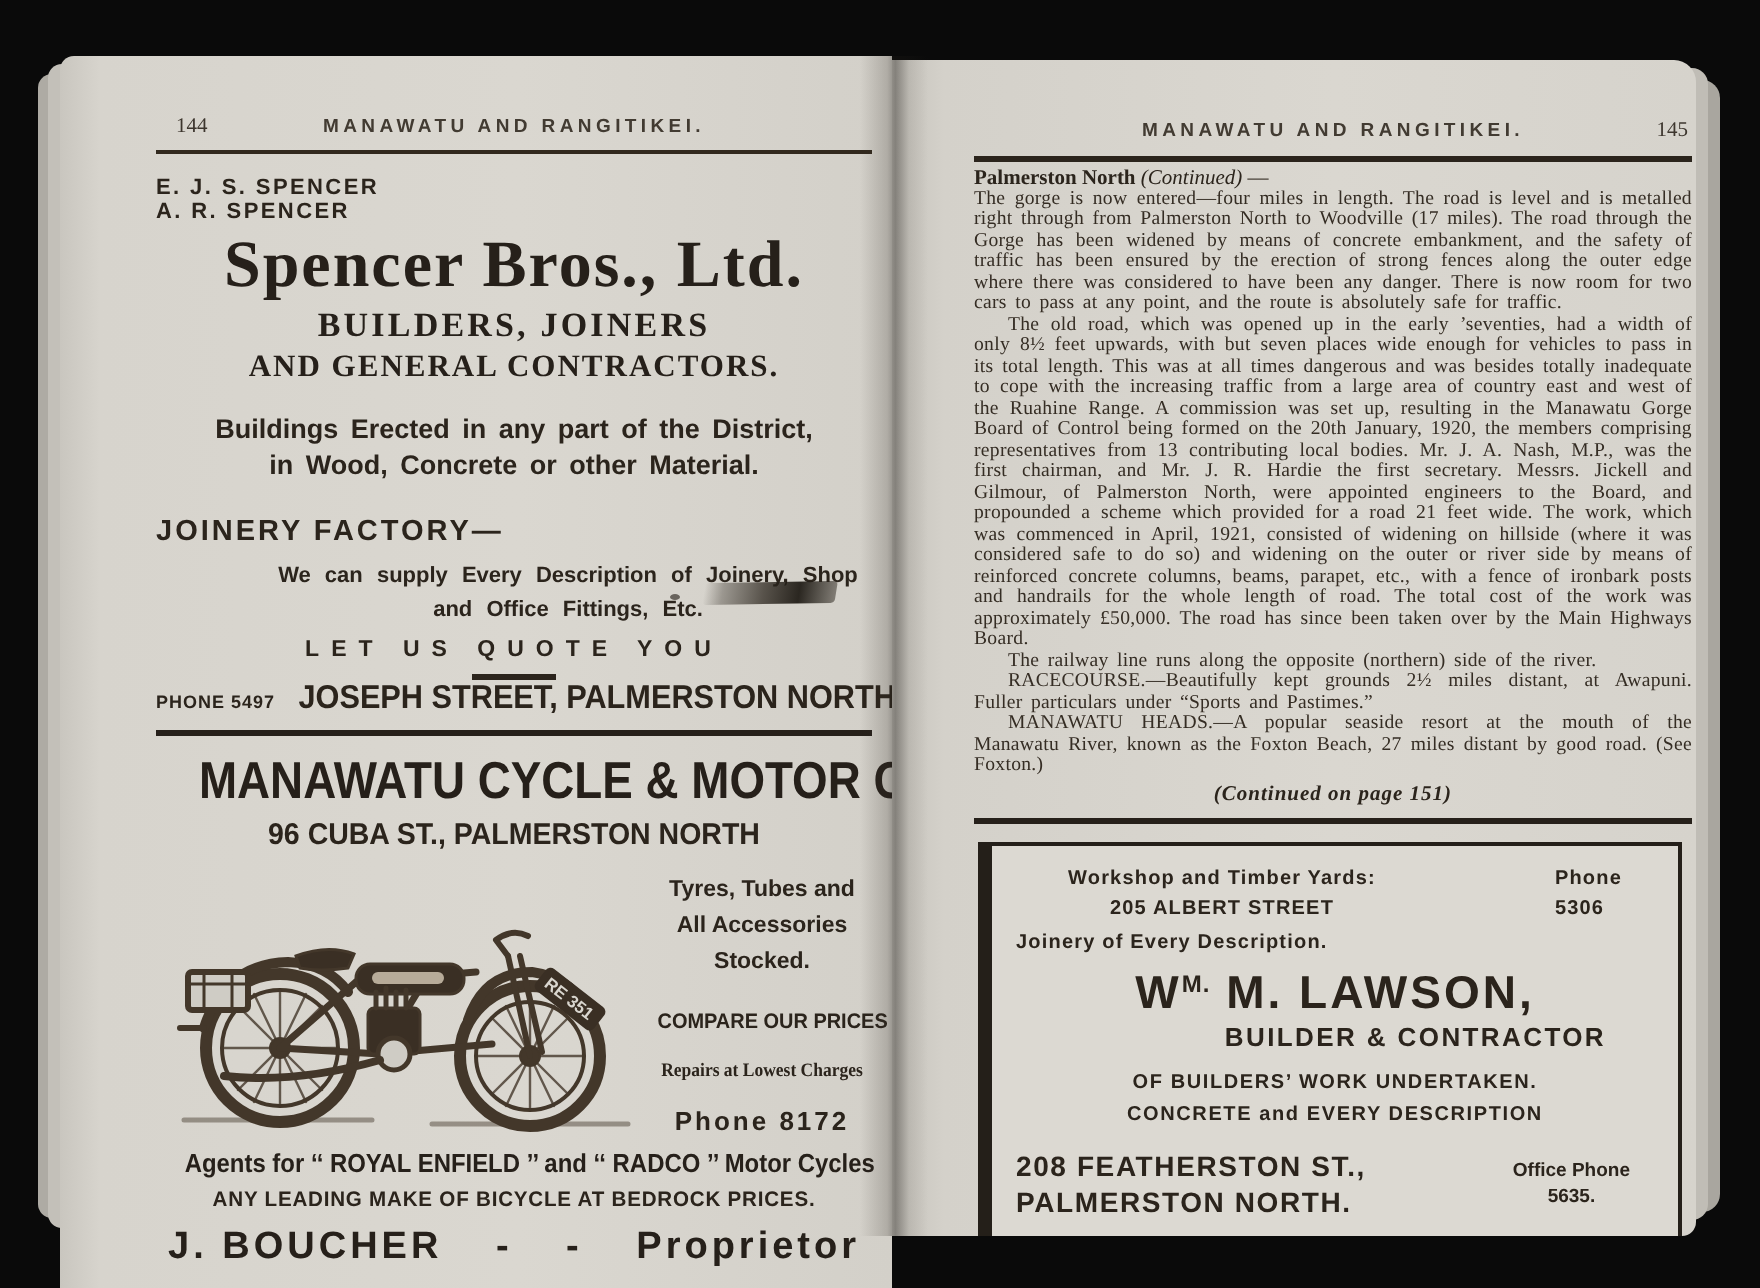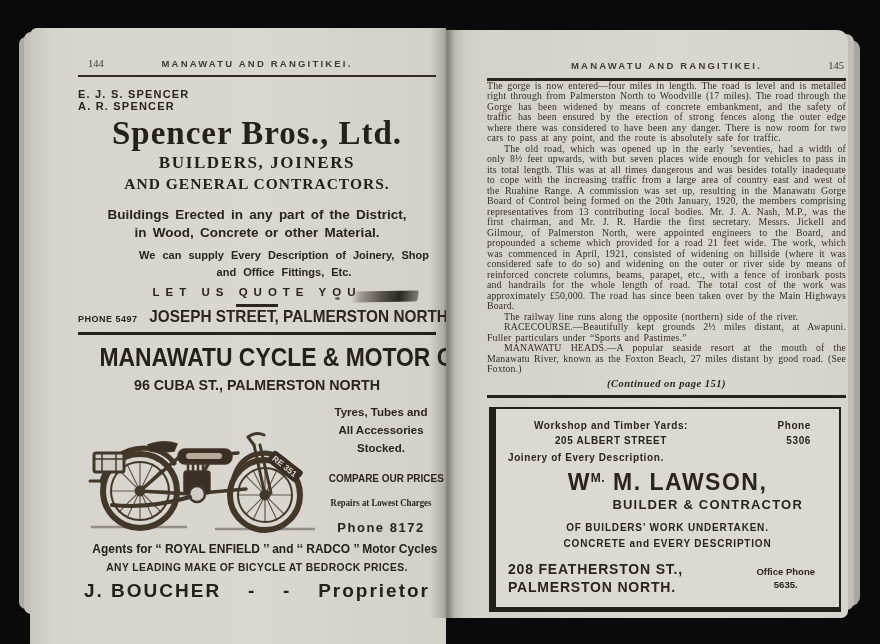--- a/index.html
+++ b/index.html
@@ -73,21 +73,21 @@
   .section-line .i{font-style:italic;}
   .bodytext{font-family:"Liberation Serif",serif;font-size:9.8px;line-height:10.5px;text-align:justify;word-spacing:1.6px;letter-spacing:.15px;color:#352d24;}
   .bodytext p{margin:0;}
   .bodytext p.ind{text-indent:17px;}
   .continued{margin-top:3px;text-align:center;font-family:"Liberation Serif",serif;font-weight:bold;font-style:italic;font-size:10.5px;letter-spacing:.5px;color:#2b241c;}
   .thickrule2{height:3px;background:#26201a;margin-top:6px;}
   .lawson{box-sizing:border-box;margin:9px 0 0 2px;width:352px;background:#dcd9d2;
     border:2px solid #241f19;border-left-width:7px;border-bottom-width:5px;padding:9px 12px 10px;color:#2b241c;}
   .lw-row1{display:flex;justify-content:space-between;}
   .lw-workshop{margin-left:26px;text-align:center;font-weight:bold;font-size:10px;letter-spacing:.6px;line-height:1.5;}
-  .lw-phone{margin-right:16px;text-align:right;font-weight:bold;font-size:10px;letter-spacing:.6px;line-height:1.5;}
+  .lw-phone{margin-right:16px;text-align:left;font-weight:bold;font-size:10px;letter-spacing:.6px;line-height:1.5;}
   .lw-joinery{margin-top:4px;font-weight:bold;font-size:10px;letter-spacing:.6px;}
   .lw-name{margin-top:6px;text-align:center;font-weight:bold;font-size:23px;letter-spacing:1.5px;}
   .lw-name sup{font-size:12px;vertical-align:8px;letter-spacing:.5px;}
   .lw-title{margin-top:1px;text-align:right;padding-right:24px;font-weight:bold;font-size:13px;letter-spacing:1.2px;}
   .lw-work{margin-top:8px;text-align:center;font-weight:bold;font-size:10px;letter-spacing:.8px;line-height:1.6;}
   .lw-row2{display:flex;justify-content:space-between;margin-top:8px;}
   .lw-addr{font-weight:bold;font-size:14px;letter-spacing:.8px;line-height:1.35;}
   .lw-ophone{margin:5px 12px 0 0;text-align:center;font-weight:bold;font-size:9.5px;line-height:1.4;}
 </style>
 </head>
@@ -113,20 +113,21 @@
         <span>E. J. S. SPENCER</span>
         <span>A. R. SPENCER</span>
       </div>
 
       <div class="company">Spencer Bros., Ltd.</div>
       <div class="sub1">BUILDERS, JOINERS</div>
       <div class="sub2">AND GENERAL CONTRACTORS.</div>
 
       <div class="blurb">Buildings Erected in any part of the District, in Wood, Concrete or other Material.</div>
 
+      <div class="joinery-h">JOINERY FACTORY—</div>
       <div class="joinery-t">We can supply Every Description of Joinery, Shop and Office Fittings, Etc.</div>
       <div class="quote">LET US QUOTE YOU</div>
       <div class="qrule"></div>
 
       <div class="phone-row">
         <span class="plabel">PHONE 5497</span>
         <span class="paddr">JOSEPH STREET, PALMERSTON NORTH</span>
       </div>
       <div class="thickrule"></div>
 
@@ -210,20 +211,24 @@
 
   <div class="page page-right">
     <div class="rp-content">
 
       <div class="runhead">
         <span class="title">MANAWATU AND RANGITIKEI.</span>
         <span class="pgnum right">145</span>
       </div>
       <div class="hrule2"></div>
 
+      <div class="section-line">
+        <span class="b">Palmerston North</span>
+        <span class="i">(Continued)</span><span> —</span>
+      </div>
 
       <div class="bodytext">
         <p>The gorge is now entered—four miles in length.  The road is level and is metalled right through from Palmerston North to Woodville (17 miles).  The road through the Gorge has been widened by means of concrete embankment, and the safety of traffic has been ensured by the erection of strong fences along the outer edge where there was considered to have been any danger.  There is now room for two cars to pass at any point, and the route is absolutely safe for traffic.</p>
         <p class="ind">The old road, which was opened up in the early ’seventies, had a width of only 8½ feet upwards, with but seven places wide enough for vehicles to pass in its total length.  This was at all times dangerous and was besides totally inadequate to cope with the increasing traffic from a large area of country east and west of the Ruahine Range.  A commission was set up, resulting in the Manawatu Gorge Board of Control being formed on the 20th January, 1920, the members comprising representatives from 13 contributing local bodies.  Mr. J. A. Nash, M.P., was the first chairman, and Mr. J. R. Hardie the first secretary.  Messrs. Jickell and Gilmour, of Palmerston North, were appointed engineers to the Board, and propounded a scheme which provided for a road 21 feet wide.  The work, which was commenced in April, 1921, consisted of widening on hillside (where it was considered safe to do so) and widening on the outer or river side by means of reinforced concrete columns, beams, parapet, etc., with a fence of ironbark posts and handrails for the whole length of road.  The total cost of the work was approximately £50,000.  The road has since been taken over by the Main Highways Board.</p>
         <p class="ind">The railway line runs along the opposite (northern) side of the river.</p>
         <p class="ind">RACECOURSE.—Beautifully kept grounds 2½ miles distant, at Awapuni.  Fuller particulars under “Sports and Pastimes.”</p>
         <p class="ind">MANAWATU HEADS.—A popular seaside resort at the mouth of the Manawatu River, known as the Foxton Beach, 27 miles distant by good road.  (See Foxton.)</p>
       </div>
 
       <div class="continued">(Continued on page 151)</div>

